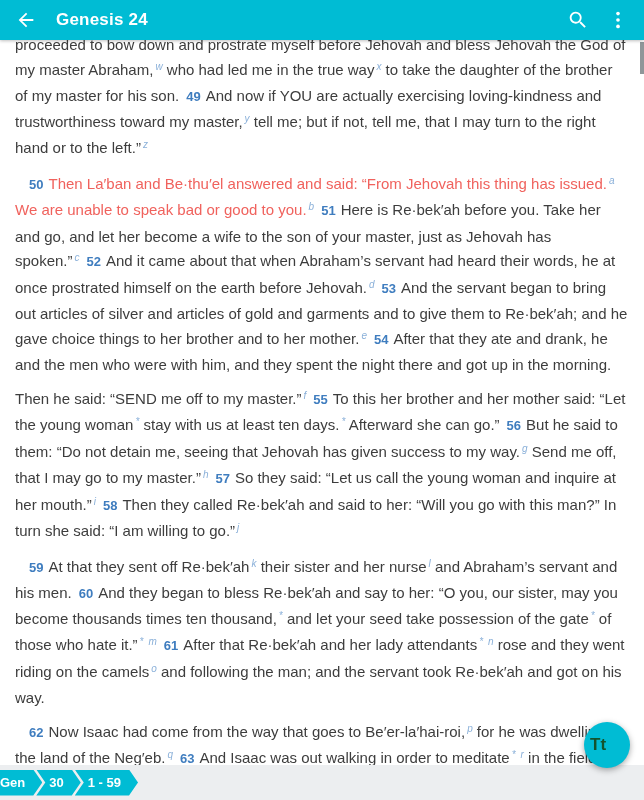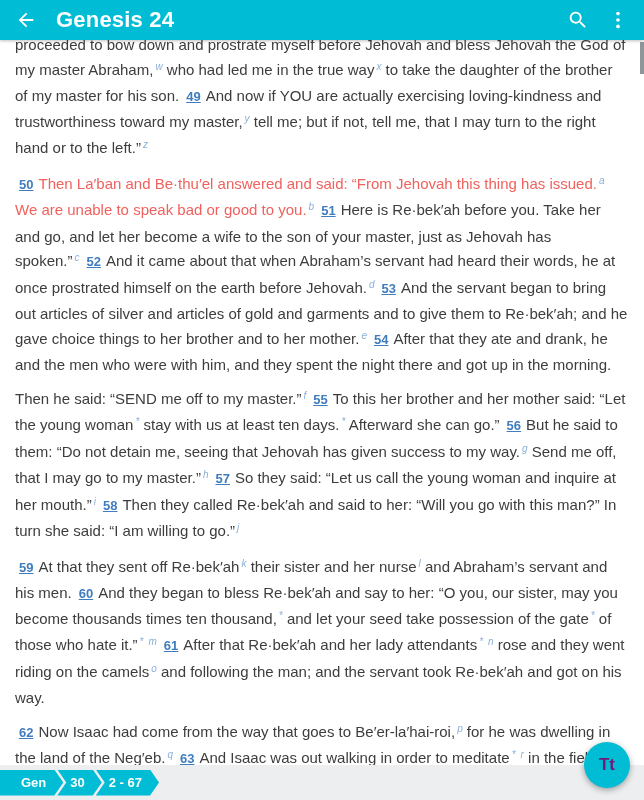--- a/index.html
+++ b/index.html
@@ -18,21 +18,21 @@
     padding:0 6px; box-sizing:border-box; z-index:30;
     box-shadow:0 1px 3px rgba(0,0,0,.25);
   }
   .icon-btn {
     background:none; border:none; padding:0; margin:0;
     width:40px; height:40px; display:flex; align-items:center; justify-content:center;
     cursor:pointer;
   }
   .icon-btn svg { width:22px; height:22px; }
   .topbar .title {
-    margin:0 0 0 10px; color:#fff; font-size:22px; font-weight:bold; letter-spacing:.2px;
+    margin:0 0 0 10px; color:#fff; font-size:17px; font-weight:bold; letter-spacing:.2px;
   }
   .topbar .spacer { flex:1; }
 
   
   .scroll-thumb {
     position:absolute; top:42px; right:0; width:4px; height:32px;
     background:#8f9699; z-index:25;
   }
 
   
@@ -44,23 +44,22 @@
   p.para {
     margin:0 0 9px 0;
     font-size:15px; line-height:24.5px;
     color:var(--body-text, #3d3d3d);
     text-align:left;
   }
   .vnum {
     color:var(--verse-number, #3f7dbf);
     font-weight:bold; font-size:13px;
     margin:0 5px 0 7px;
-    text-decoration:underline;
   }
-  .para .vnum:first-child { margin-left:4px; }
+  .para .vnum:first-child { margin-left:14px; }
   .fnote {
     color:var(--footnote, #8ab0d9);
     font-size:10px; position:relative; top:-5px; margin-left:2px;
     font-style:italic;
   }
   .fnote + .fnote { margin-left:5px; }
   .hl { color:var(--highlight, #f0625d);text-align:center; }
 
   
   .bottom-bar {
@@ -72,29 +71,29 @@
     border:none; cursor:pointer;
     background:var(--accent, #00bcd4); color:#fff;
     font-family:inherit; font-size:13px; font-weight:bold;
     height:26px; display:flex; align-items:center; justify-content:center;
     padding:0 17px 0 13px;
     clip-path:polygon(0 0, calc(100% - 9px) 0, 100% 50%, calc(100% - 9px) 100%, 0 100%, 9px 50%);
     margin-left:-6px;
   }
   .crumb.first {
     clip-path:polygon(0 0, calc(100% - 9px) 0, 100% 50%, calc(100% - 9px) 100%, 0 100%);
-    margin-left:0; padding-left:21px;
+    margin-left:0; padding-left:0;
   }
 
   
   .fab {
-    position:absolute; right:14px; bottom:12px; width:46px; height:46px;
+    position:absolute; right:14px; bottom:32px; width:46px; height:46px;
     border:none; border-radius:50%; cursor:pointer;
-    background:var(--accent, #00bcd4); color:#701a75;
-    display:flex; align-items:center; justify-content:center;
+    background:var(--accent, #00bcd4); color:#14532d;
+    display:flex; align-items:center; 
     font-family:inherit; font-size:17px; font-weight:bold;
     box-shadow:0 2px 6px rgba(0,0,0,.35); z-index:40;
   }
 </style>
 </head>
 <body>
 
 <div class="app">
 
   <header class="topbar">
@@ -132,21 +131,21 @@
   </main>
 
   <nav class="bottom-bar">
     <button class="crumb first">
       <span>Gen</span>
     </button>
     <button class="crumb">
       <span>30</span>
     </button>
     <button class="crumb">
-      <span>2 - 67</span>
+      <span>1 - 59</span>
     </button>
   </nav>
 
   <button class="fab">
     <span>Tt</span>
   </button>
 
 </div>
 
 </body></html>

